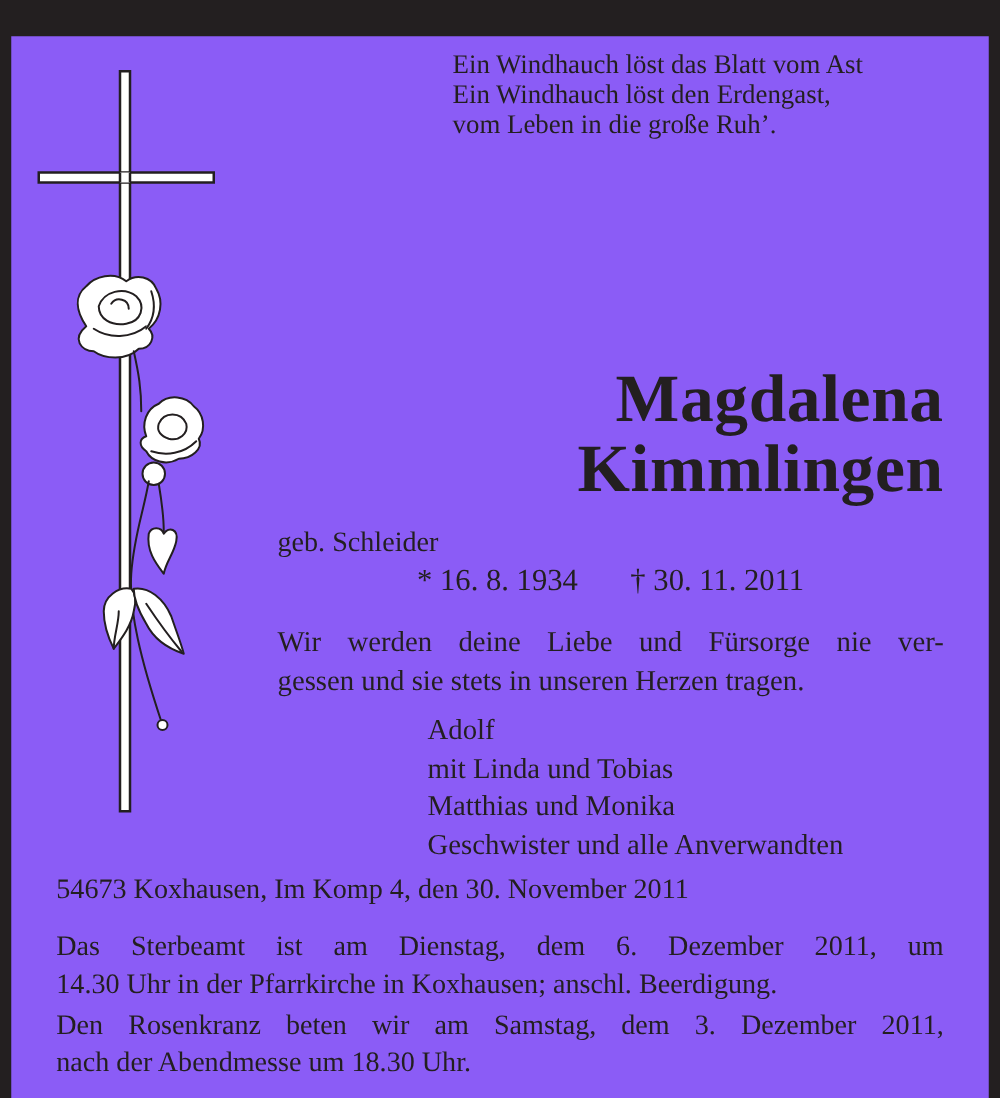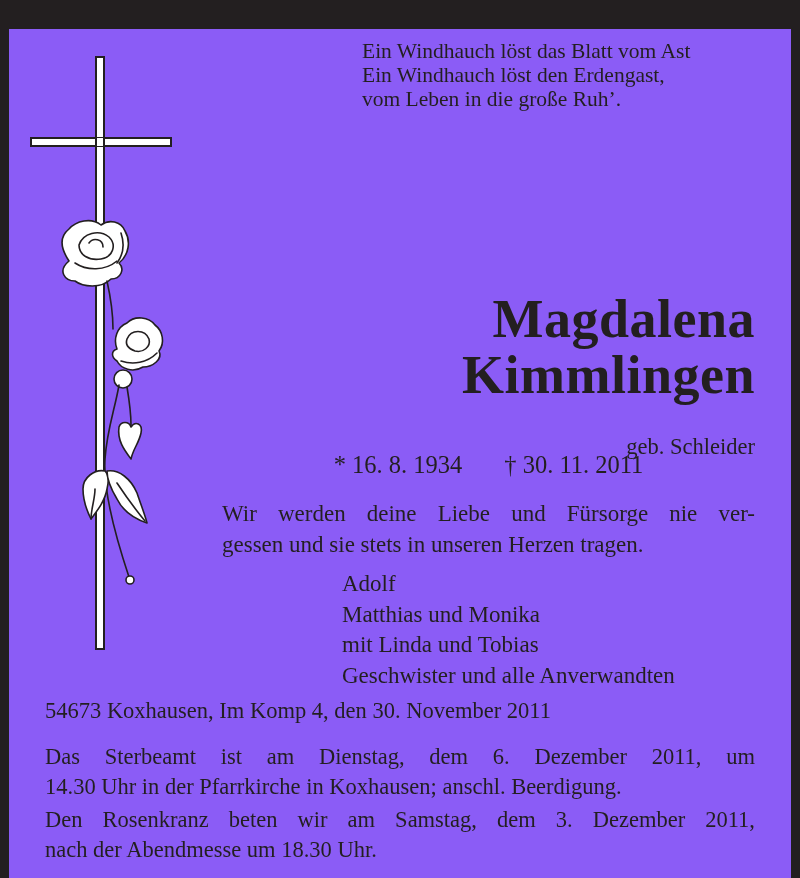--- a/index.html
+++ b/index.html
@@ -16,21 +16,21 @@
     margin-top: 20px;
   }
   .t { position: absolute; white-space: nowrap; font-family: "Liberation Serif", serif; }
   .poem { left: 353px; top: 10px; font-size: 21.5px; line-height: 24px; }
   .intro { left: 213px; top: 134px; width: 533px; font-size: 23px; line-height: 30.5px; white-space: normal; text-align: justify; text-align-last: left; letter-spacing: 0.1px; }
   .intro span.ln { display: block; text-align: justify; text-align-last: justify; }
   .intro span.ln.last { text-align-last: left; }
   .name { left: 213px; width: 533px; text-align: right; font-weight: bold; font-size: 54px; line-height: 56px; letter-spacing: 0.5px; }
   .name1 { top: 262px; }
   .name2 { top: 318px; }
-  .geb { left: 213px; width: 533px; top: 404px; text-align: right; font-size: 22.5px; line-height: 28px; }
+  .geb { left: 213px; width: 533px; top: 391px; text-align: left; font-size: 22.5px; line-height: 28px; }
   .dates { left: 213px; width: 533px; top: 421px; text-align: center; font-size: 24.5px; line-height: 30px; }
   .dates .gap { display: inline-block; width: 42px; }
   .thanks { left: 213px; top: 470px; width: 533px; font-size: 23px; line-height: 30.5px; white-space: normal; }
   .thanks span.ln { display: block; text-align: justify; text-align-last: justify; }
   .thanks span.ln.last { text-align-last: left; }
   .family { left: 333px; top: 540px; font-size: 23px; line-height: 30.5px; }
   .family span { display: block; }
   .footer { left: 36px; width: 710px; font-size: 22.5px; line-height: 30px; white-space: normal; }
   .addr { top: 667px; }
   .mass { top: 713px; }
@@ -99,22 +99,22 @@
     <span>* 16. 8. 1934</span><span class="gap"></span><span>† 30. 11. 2011</span>
   </div>
 
   <div class="t thanks">
     <span class="ln">Wir werden deine Liebe und Fürsorge nie ver-</span>
     <span class="ln last">gessen und sie stets in unseren Herzen tragen.</span>
   </div>
 
   <div class="t family">
     <span>Adolf</span>
+    <span>mit Linda und Tobias</span>
     <span>Matthias und Monika</span>
-    <span>mit Linda und Tobias</span>
     <span>Geschwister und alle Anverwandten</span>
   </div>
 
   <div class="t footer addr">
     <b>54673 Koxhausen,</b><span> Im Komp 4, den 30. November 2011</span>
   </div>
 
   <div class="t footer mass">
     <span class="ln">Das Sterbeamt ist am Dienstag, dem 6. Dezember 2011, um</span>
     <span class="ln last">14.30 Uhr in der Pfarrkirche in Koxhausen; anschl.  Beerdigung.</span>

